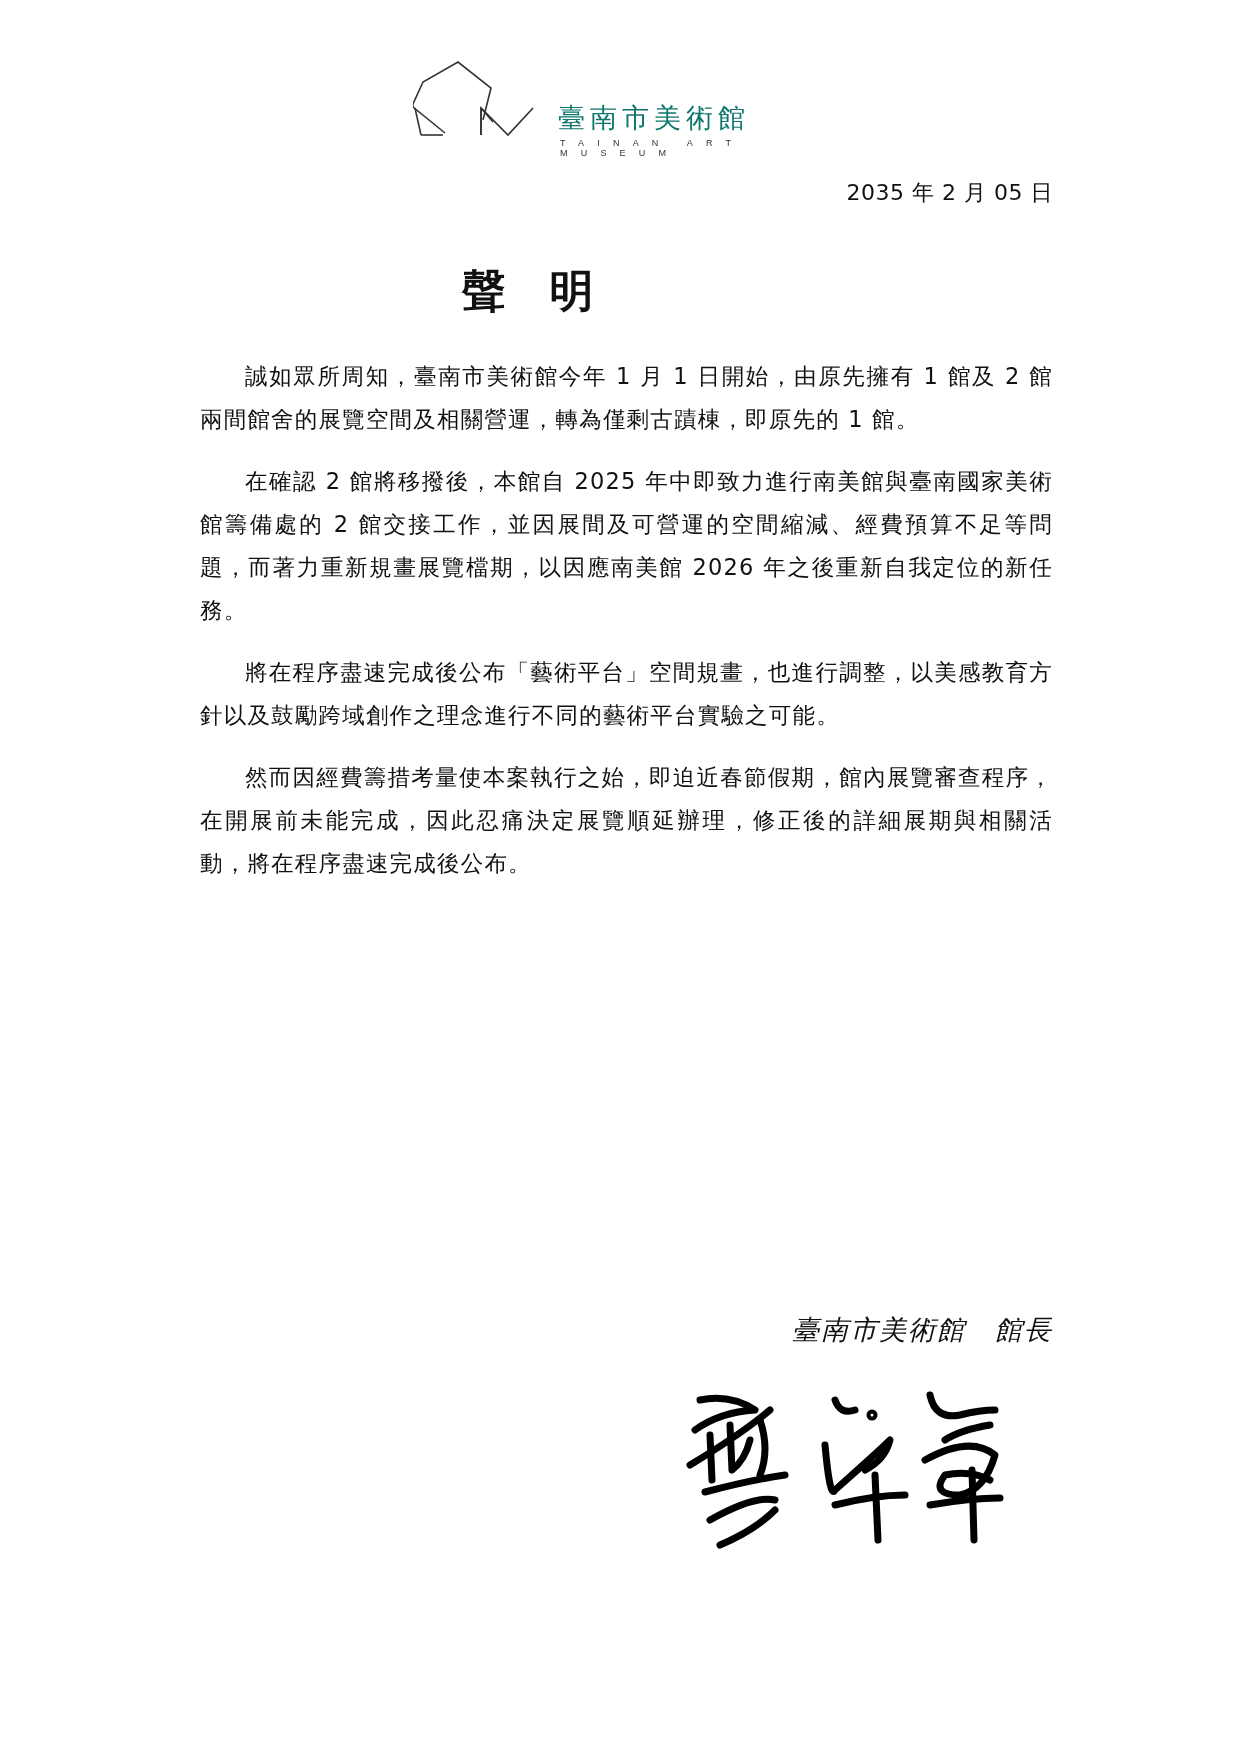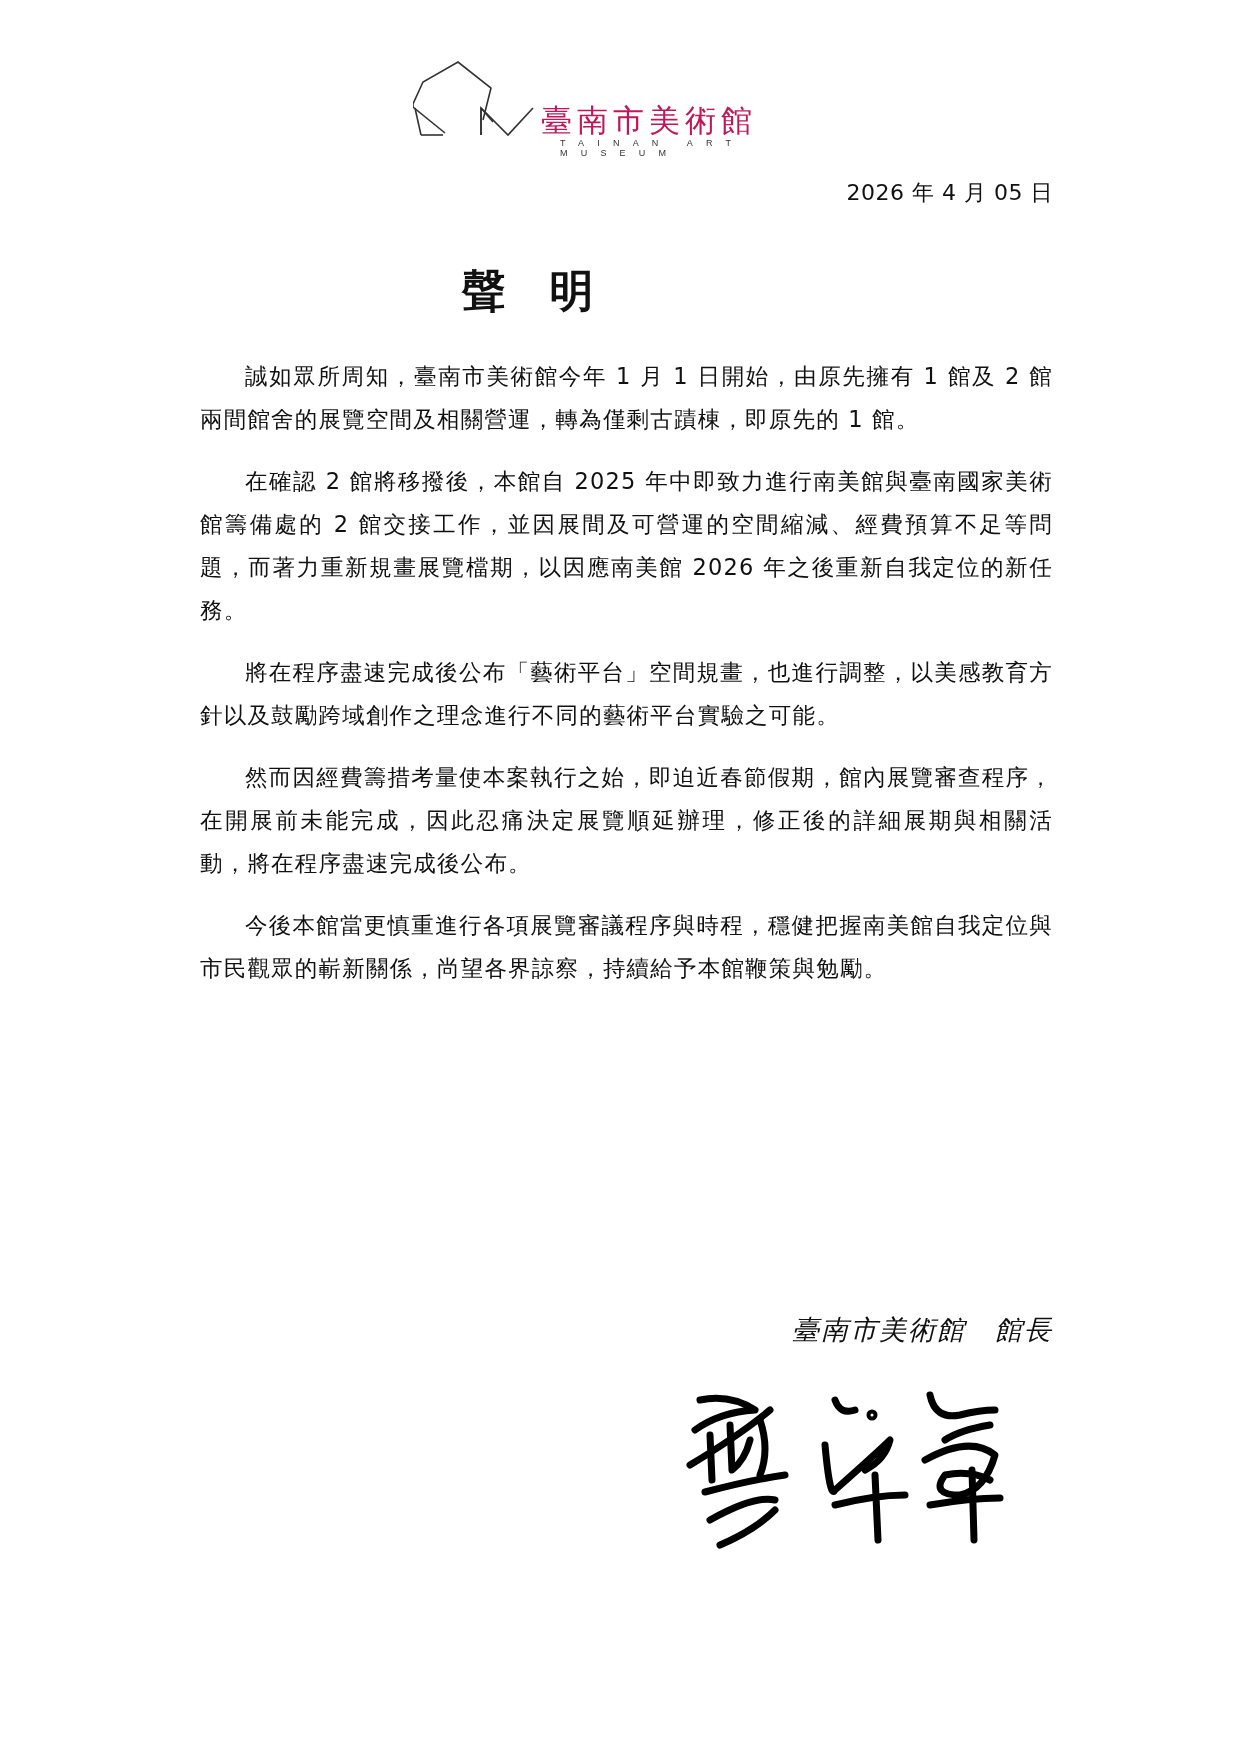--- a/index.html
+++ b/index.html
@@ -4,22 +4,22 @@
   <style>
     html, body { margin: 0; padding: 0; background: #ffffff; }
     body {
       width: 1241px; height: 1755px; position: relative; overflow: hidden;
       font-family: "DejaVu Sans", "Liberation Sans", sans-serif;
       color: #111111;
     }
     .logo { position: absolute; left: 413px; top: 60px; width: 420px; height: 100px; }
     .logo svg { position: absolute; left: 0; top: 0; }
     .logo-cn {
-      position: absolute; left: 128px; top: 40px;
-      font-size: 31px; letter-spacing: 5px; color: #be185d;
+      position: absolute; left: 145px; top: 40px;
+      font-size: 27px; letter-spacing: 5px; color: #0f766e;
       font-family: "DejaVu Sans", sans-serif; font-weight: normal;
     }
     .logo-en {
       position: absolute; left: 147px; top: 78px;
       font-size: 9px; letter-spacing: 13.2px; color: #333;
       font-family: "Liberation Sans", sans-serif;
     }
     .date {
       position: absolute; right: 188px; top: 178px;
       font-size: 22px; letter-spacing: 0.5px;
@@ -49,30 +49,29 @@
     <polyline points="30,75 8,75" fill="none" stroke="#333" stroke-width="1.6"></polyline>
     <polyline points="8,75 2,48" fill="none" stroke="#333" stroke-width="1.6"></polyline>
     <polyline points="68,75 68,48 95,75 120,48" fill="none" stroke="#333" stroke-width="1.6"></polyline>
     <line x1="68" y1="48" x2="68" y2="75" stroke="#333" stroke-width="1.6"></line>
     <line x1="68" y1="48" x2="80" y2="62" stroke="#333" stroke-width="1.6"></line>
   </svg>
   <span class="logo-cn">臺南市美術館</span>
   <span class="logo-en">TAINAN ART MUSEUM</span>
 </div>
 
-<div class="date">2026 年 4 月 05 日</div>
+<div class="date">2035 年 2 月 05 日</div>
 
 <div class="title">聲明</div>
 
 <div class="body-text">
   <p>誠如眾所周知，臺南市美術館今年 1 月 1 日開始，由原先擁有 1 館及 2 館兩間館舍的展覽空間及相關營運，轉為僅剩古蹟棟，即原先的 1 館。</p>
   <p>在確認 2 館將移撥後，本館自 2025 年中即致力進行南美館與臺南國家美術館籌備處的 2 館交接工作，並因展間及可營運的空間縮減、經費預算不足等問題，而著力重新規畫展覽檔期，以因應南美館 2026 年之後重新自我定位的新任務。</p>
   <p>將在程序盡速完成後公布「藝術平台」空間規畫，也進行調整，以美感教育方針以及鼓勵跨域創作之理念進行不同的藝術平台實驗之可能。</p>
   <p>然而因經費籌措考量使本案執行之始，即迫近春節假期，館內展覽審查程序，在開展前未能完成，因此忍痛決定展覽順延辦理，修正後的詳細展期與相關活動，將在程序盡速完成後公布。</p>
-  <p>今後本館當更慎重進行各項展覽審議程序與時程，穩健把握南美館自我定位與市民觀眾的嶄新關係，尚望各界諒察，持續給予本館鞭策與勉勵。</p>
 </div>
 
 <div class="sig-label">臺南市美術館　館長</div>
 
 <div class="signature">
   <svg width="380" height="180" viewBox="0 0 380 180">
     <g fill="none" stroke="#000" stroke-width="7" stroke-linecap="round" stroke-linejoin="round">
 
       <path d="M40,20 Q70,14 95,30 Q60,32 35,50"></path>
       <path d="M30,85 Q80,55 110,30"></path>

